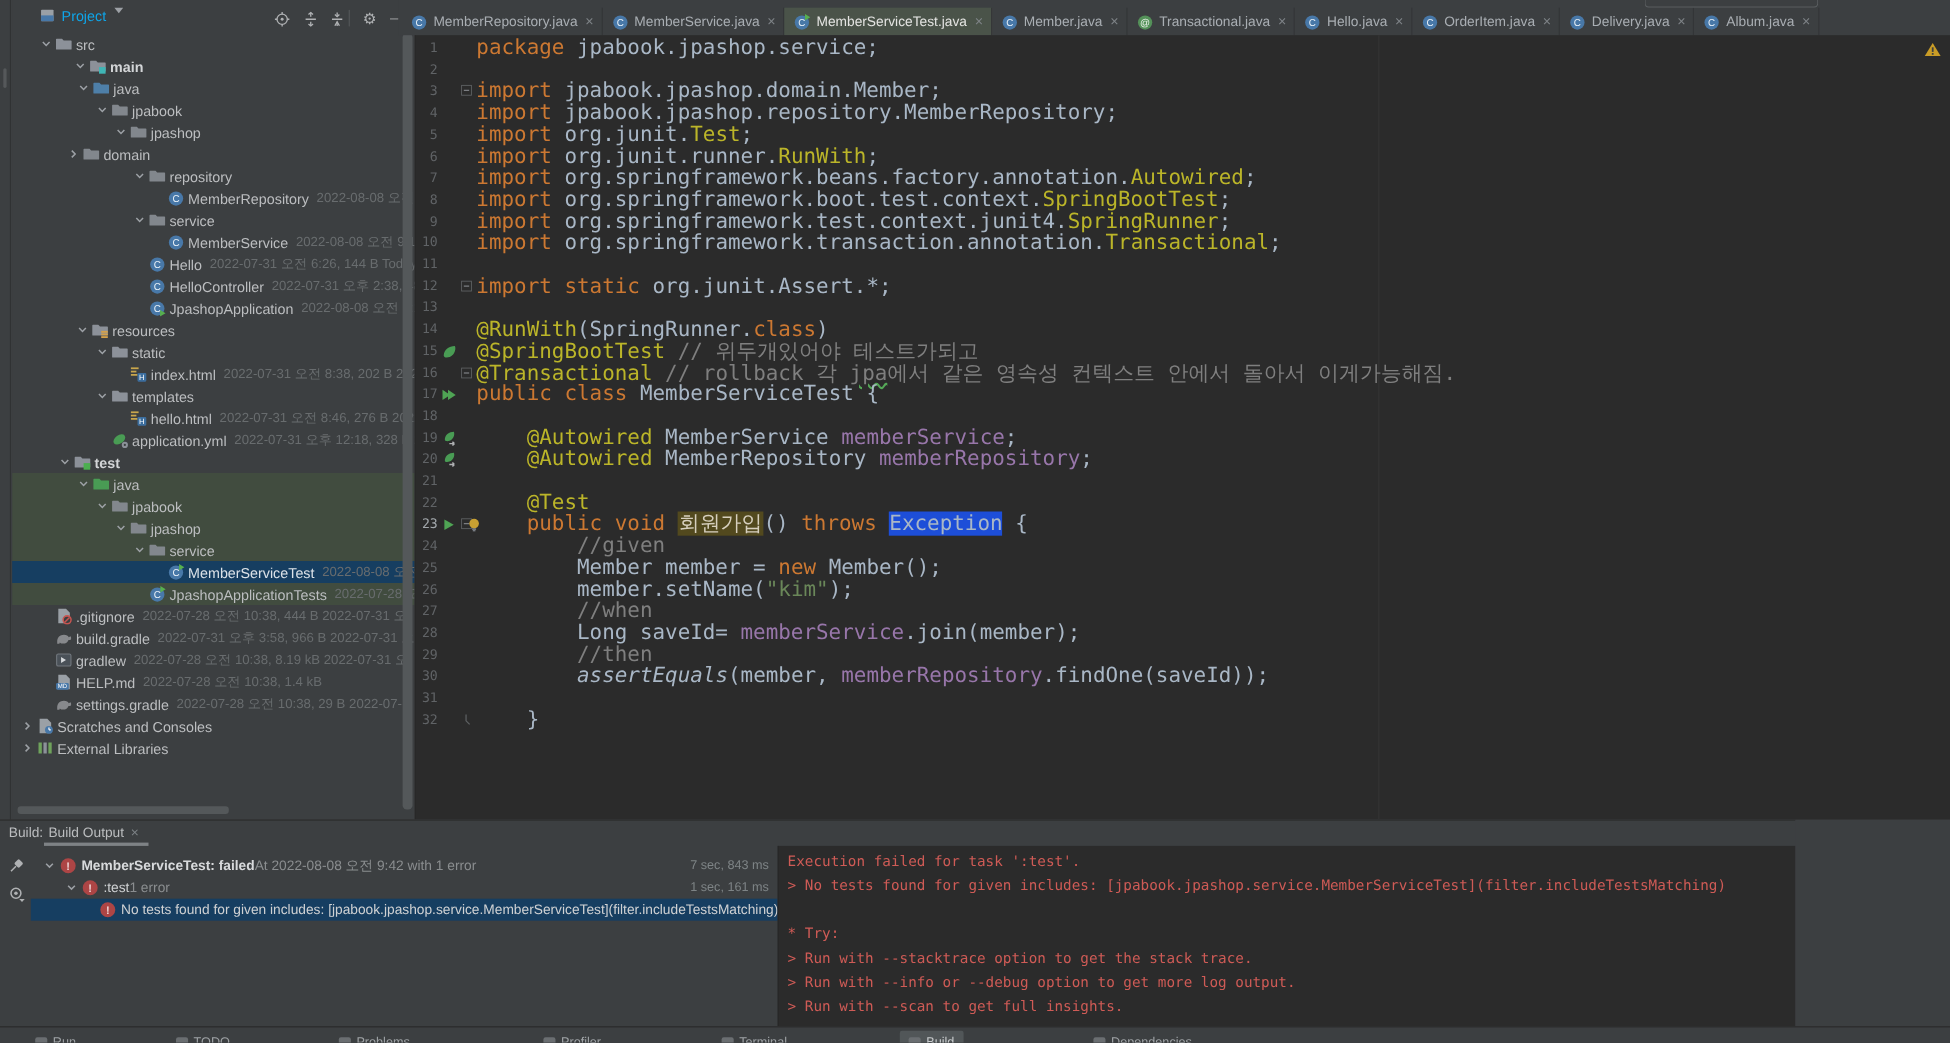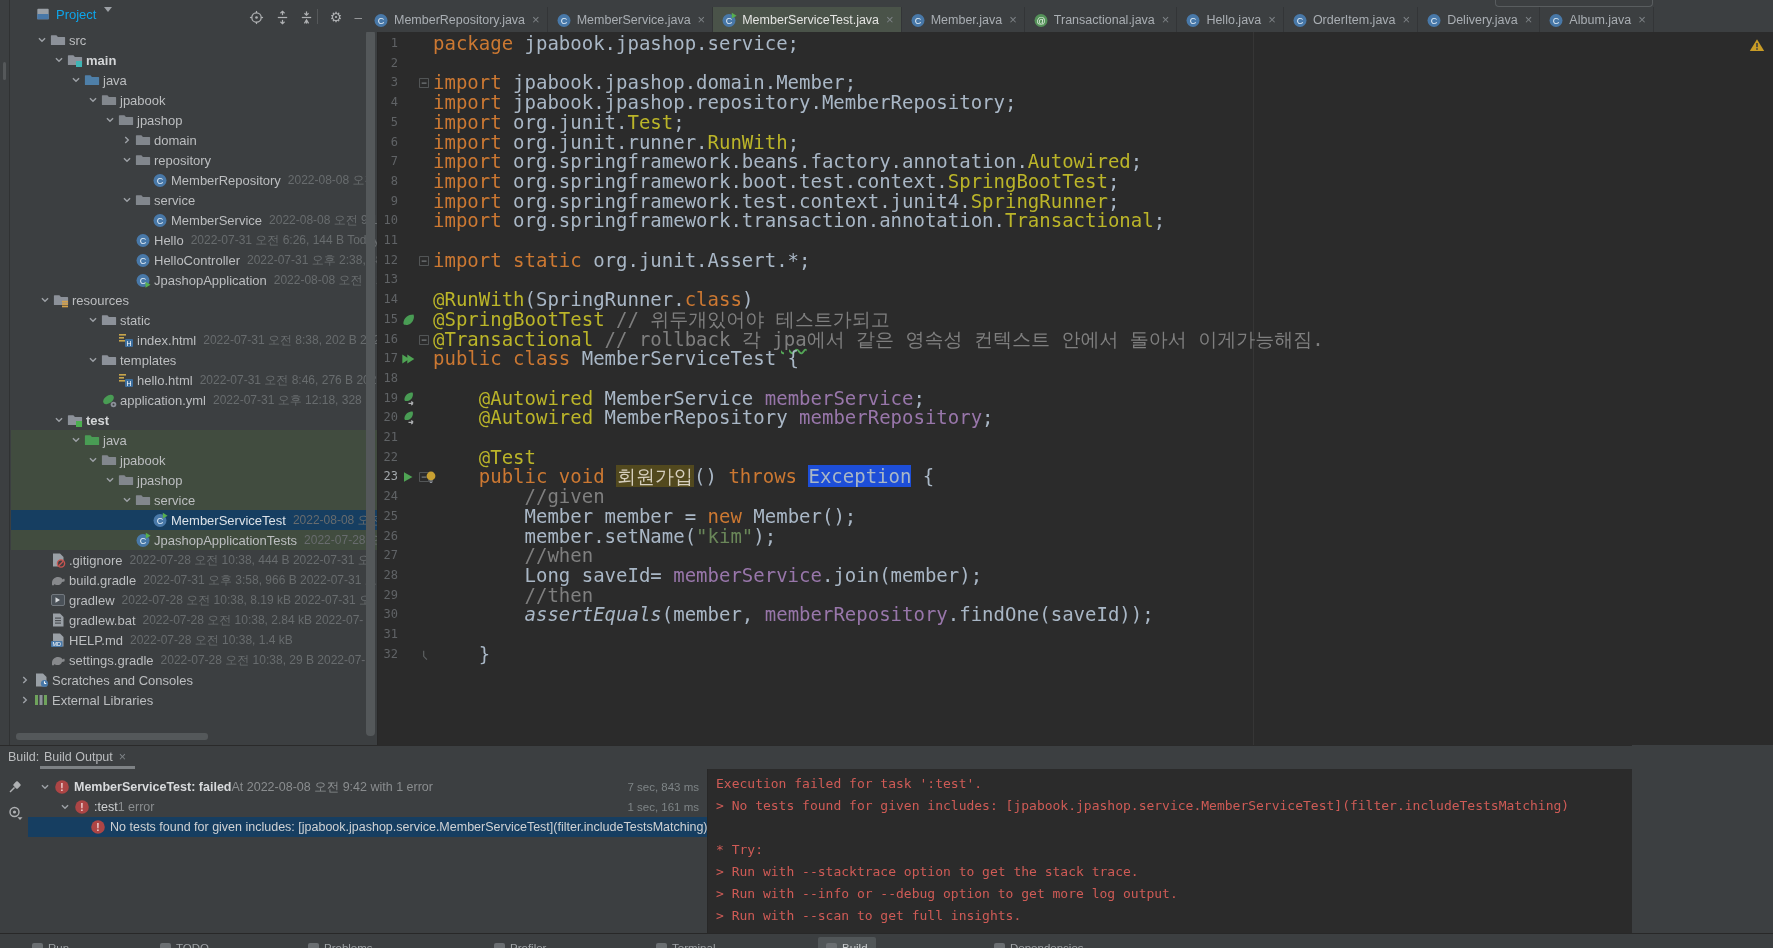--- a/index.html
+++ b/index.html
@@ -149,21 +149,21 @@
               <polyline points="4.5,6 8,9.5 11.5,6" stroke="#9DA1A6" stroke-width="1.6" fill="none"></polyline>
             </svg>
           </span>
           <span class="ticon">
             <svg width="16" height="16" viewBox="0 0 16 16">
               <path d="M1.5 3.2h4.9l1.5 1.7h6.6c.4 0 .6.3.6.6v7c0 .4-.3.6-.6.6H1.5c-.4 0-.6-.3-.6-.6V3.8c0-.4.3-.6.6-.6z" fill="#8C9199"></path>
             </svg>
           </span>
           <span class="tlabel">src</span>
         </div>
-        <div class="tree-row" style="padding-left: 40px;">
+        <div class="tree-row" style="padding-left: 54px;">
           <span class="chev">
             <svg width="14" height="14" viewBox="0 0 16 16">
               <polyline points="4.5,6 8,9.5 11.5,6" stroke="#9DA1A6" stroke-width="1.6" fill="none"></polyline>
             </svg>
           </span>
           <span class="ticon">
             <svg width="16" height="16" viewBox="0 0 16 16">
               <path d="M1.5 3.2h4.9l1.5 1.7h6.6c.4 0 .6.3.6.6v7c0 .4-.3.6-.6.6H1.5c-.4 0-.6-.3-.6-.6V3.8c0-.4.3-.6.6-.6z" fill="#8C9199"></path>
               <rect x="9" y="9" width="6" height="6" fill="#3FB5B5"></rect>
             </svg>
@@ -202,21 +202,21 @@
               <polyline points="4.5,6 8,9.5 11.5,6" stroke="#9DA1A6" stroke-width="1.6" fill="none"></polyline>
             </svg>
           </span>
           <span class="ticon">
             <svg width="16" height="16" viewBox="0 0 16 16">
               <path d="M1.5 3.2h4.9l1.5 1.7h6.6c.4 0 .6.3.6.6v7c0 .4-.3.6-.6.6H1.5c-.4 0-.6-.3-.6-.6V3.8c0-.4.3-.6.6-.6z" fill="#82878D"></path>
             </svg>
           </span>
           <span class="tlabel">jpashop</span>
         </div>
-        <div class="tree-row" style="padding-left: 108px;">
+        <div class="tree-row" style="padding-left: 48px;">
           <span class="chev">
             <svg width="14" height="14" viewBox="0 0 16 16">
               <polyline points="6,4.5 9.5,8 6,11.5" stroke="#9DA1A6" stroke-width="1.6" fill="none"></polyline>
             </svg>
           </span>
           <span class="ticon">
             <svg width="16" height="16" viewBox="0 0 16 16">
               <path d="M1.5 3.2h4.9l1.5 1.7h6.6c.4 0 .6.3.6.6v7c0 .4-.3.6-.6.6H1.5c-.4 0-.6-.3-.6-.6V3.8c0-.4.3-.6.6-.6z" fill="#82878D"></path>
             </svg>
           </span>
@@ -297,21 +297,21 @@
           <span class="ticon">
             <svg width="16" height="16" viewBox="0 0 16 16">
               <circle cx="8" cy="8.5" r="6.5" fill="#4878A8"></circle>
               <text x="8" y="11.6" font-size="9" font-family="Liberation Sans" fill="#E9F1F8" text-anchor="middle">C</text>
               <path d="M10.5 9.8l5 3-5 3z" fill="#57B04F"></path>
             </svg>
           </span>
           <span class="tlabel">JpashopApplication</span>
           <span class="tmeta">2022-08-08 오전 8:14</span>
         </div>
-        <div class="tree-row" style="padding-left: 26px;">
+        <div class="tree-row" style="padding-left: 56px;">
           <span class="chev">
             <svg width="14" height="14" viewBox="0 0 16 16">
               <polyline points="4.5,6 8,9.5 11.5,6" stroke="#9DA1A6" stroke-width="1.6" fill="none"></polyline>
             </svg>
           </span>
           <span class="ticon">
             <svg width="16" height="16" viewBox="0 0 16 16">
               <path d="M1.5 3.2h4.9l1.5 1.7h6.6c.4 0 .6.3.6.6v7c0 .4-.3.6-.6.6H1.5c-.4 0-.6-.3-.6-.6V3.8c0-.4.3-.6.6-.6z" fill="#8C9199"></path>
               <g fill="#D4A14A">
                 <rect x="9" y="8.8" width="6" height="1.7"></rect>
@@ -507,35 +507,20 @@
         <div class="tree-row" style="padding-left: 23px;">
           <span class="chev"></span>
           <span class="ticon">
             <svg width="16" height="16" viewBox="0 0 16 16">
               <rect x="1.5" y="2.5" width="13" height="11" rx="1.5" fill="#4A5158" stroke="#72787E"></rect>
               <path d="M5.5 5.2l4.5 2.8-4.5 2.8z" fill="#D5D8DB"></path>
             </svg>
           </span>
           <span class="tlabel">gradlew</span>
           <span class="tmeta">2022-07-28 오전 10:38, 8.19 kB 2022-07-31 오</span>
-        </div>
-        <div class="tree-row" style="padding-left: 23px;">
-          <span class="chev"></span>
-          <span class="ticon">
-            <svg width="16" height="16" viewBox="0 0 16 16">
-              <path d="M3 1.5h7l3.5 3.5v9.5H3z" fill="#9AA0A6"></path>
-              <g fill="#4B4E52">
-                <rect x="5" y="5.5" width="6" height="1.2"></rect>
-                <rect x="5" y="8" width="6" height="1.2"></rect>
-                <rect x="5" y="10.5" width="6" height="1.2"></rect>
-              </g>
-            </svg>
-          </span>
-          <span class="tlabel">gradlew.bat</span>
-          <span class="tmeta">2022-07-28 오전 10:38, 2.84 kB 2022-07-</span>
         </div>
         <div class="tree-row" style="padding-left: 23px;">
           <span class="chev"></span>
           <span class="ticon">
             <svg width="16" height="16" viewBox="0 0 16 16">
               <path d="M3 1.5h7l3.5 3.5v9.5H3z" fill="#9AA0A6"></path>
               <rect x="1" y="9" width="11.5" height="6" rx="1" fill="#4878A8"></rect>
               <text x="6.7" y="13.7" font-size="5.5" fill="#fff" text-anchor="middle" font-family="Liberation Sans">MD</text>
             </svg>
           </span>

